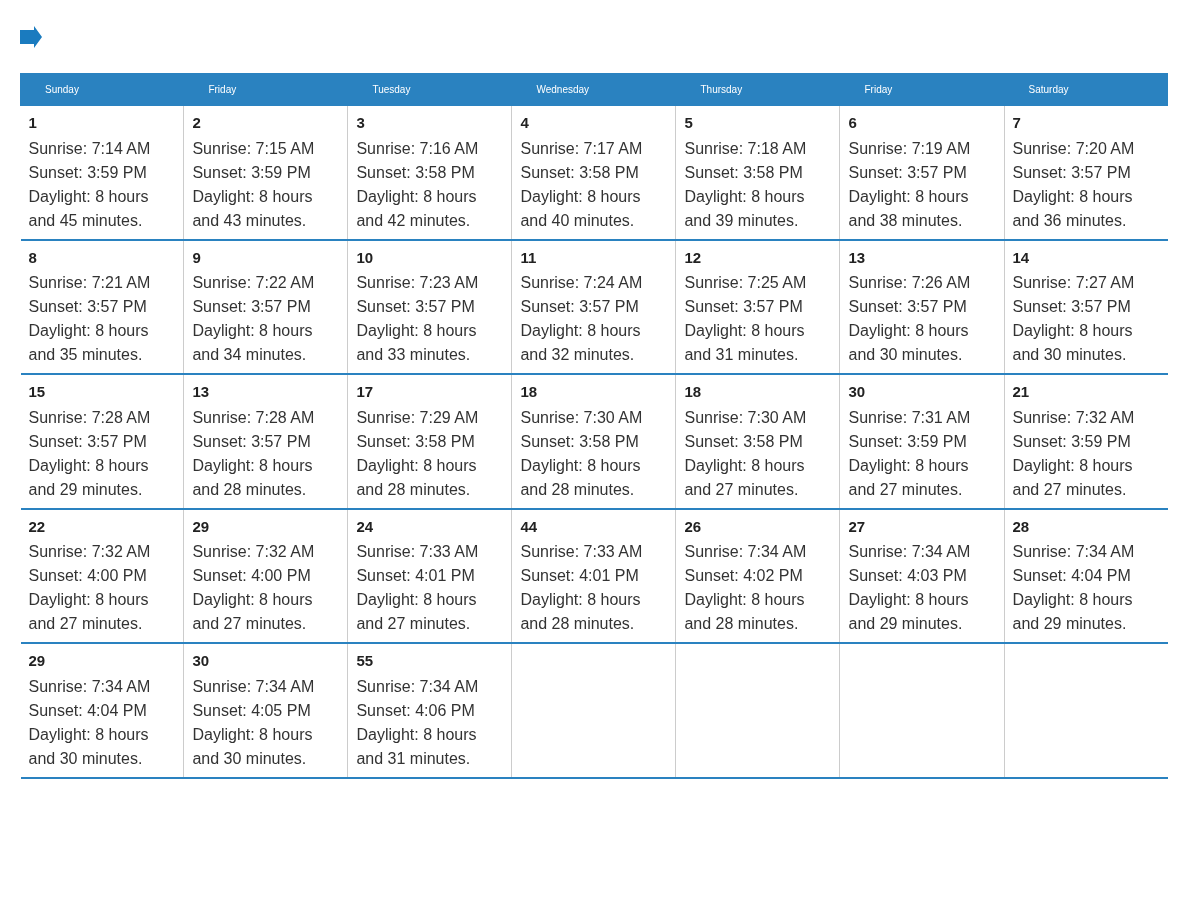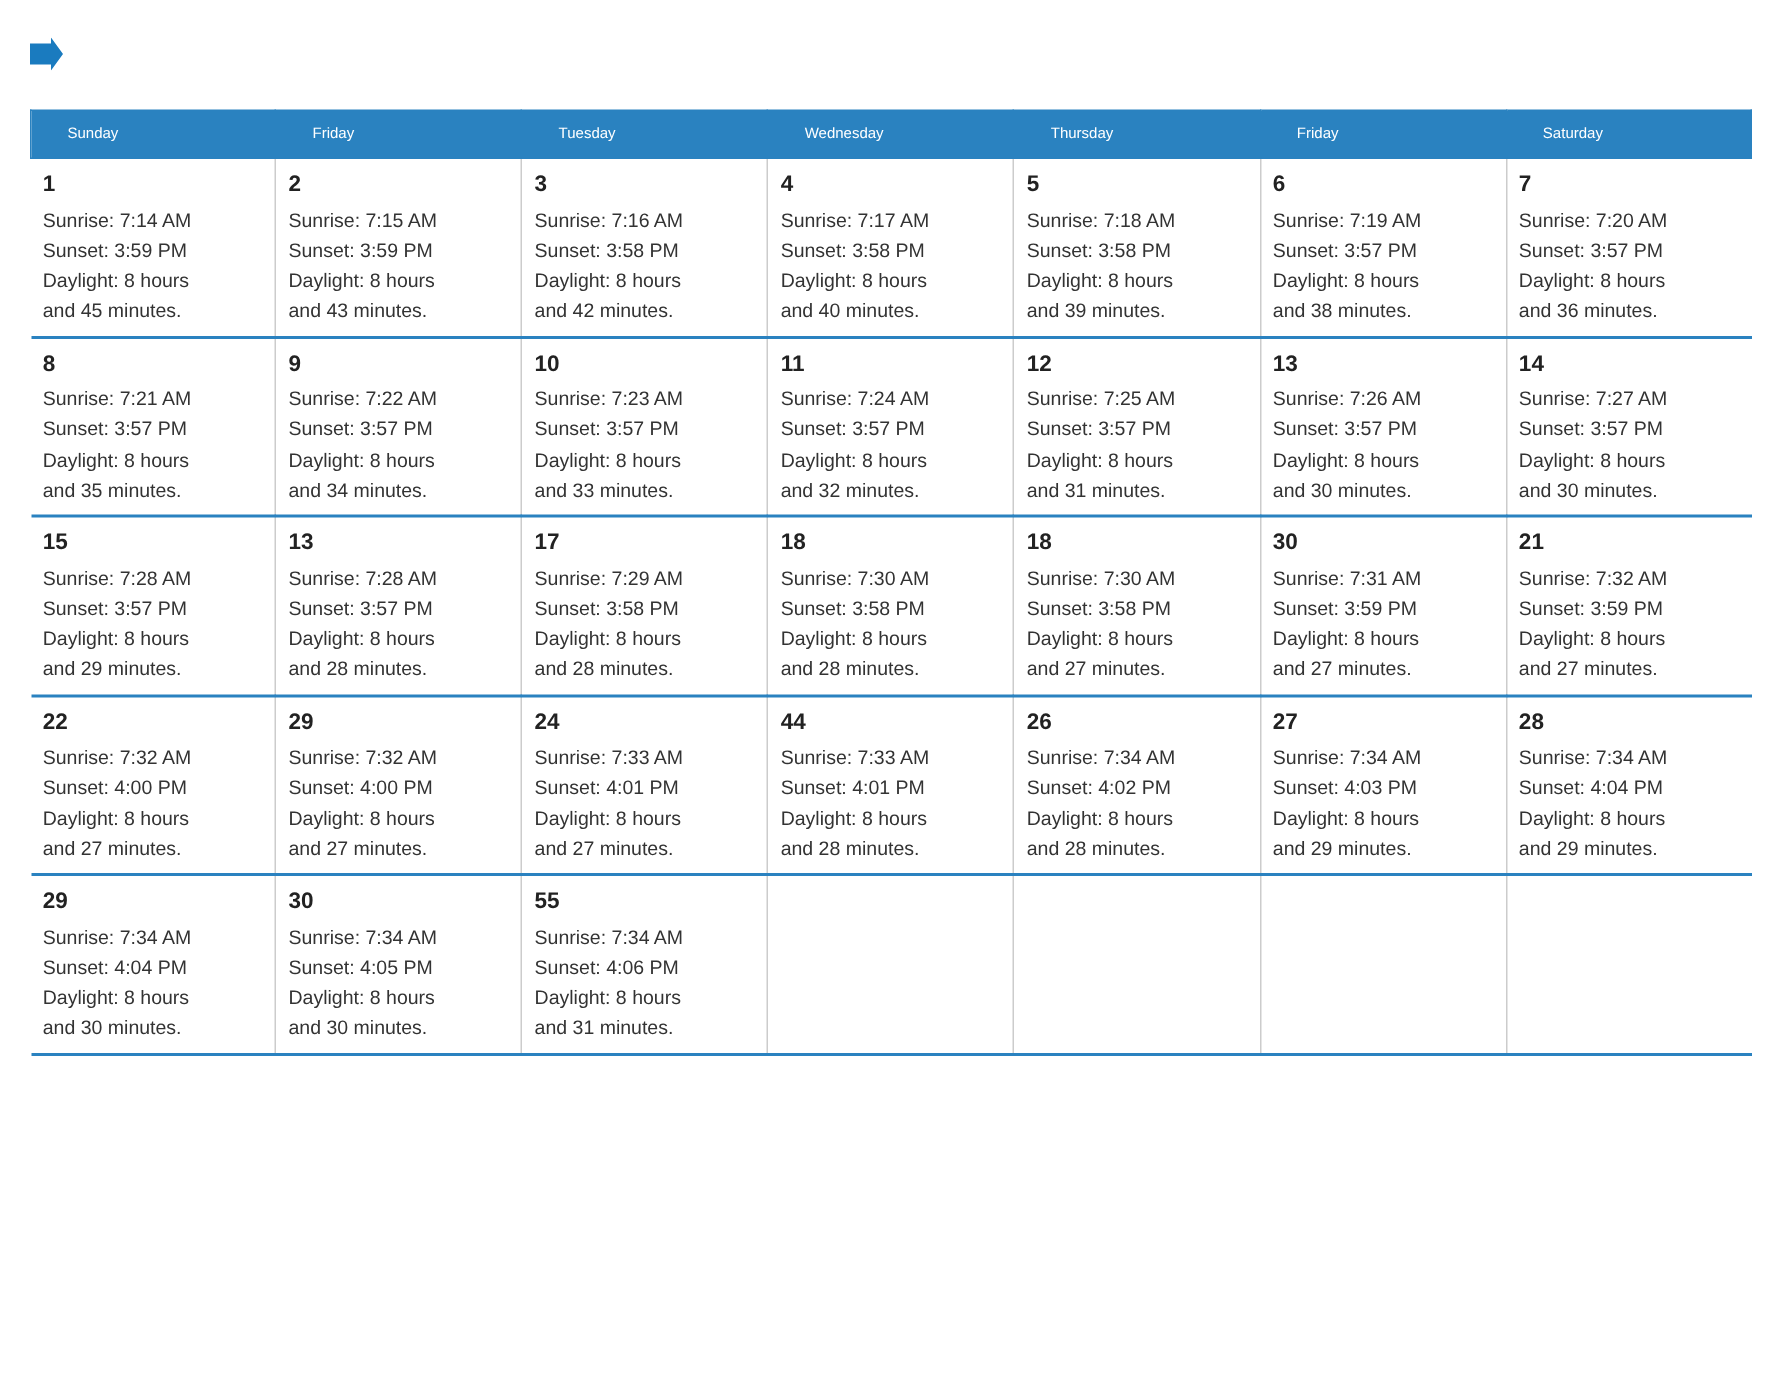--- a/index.html
+++ b/index.html
@@ -65,21 +65,21 @@
     tbody td:last-child {
       border-right: none;
     }
     .day-num {
       font-size: 15px;
       font-weight: bold;
       display: block;
       margin-bottom: 2px;
     }
     .day-info {
-      font-size: 13px;
+      font-size: 16px;
       color: #333;
     }
     .logo-wrapper {
       display: flex;
       flex-direction: column;
       line-height: 1.1;
     }
     .logo-line1 {
       font-size: 30px;
       font-weight: bold;

